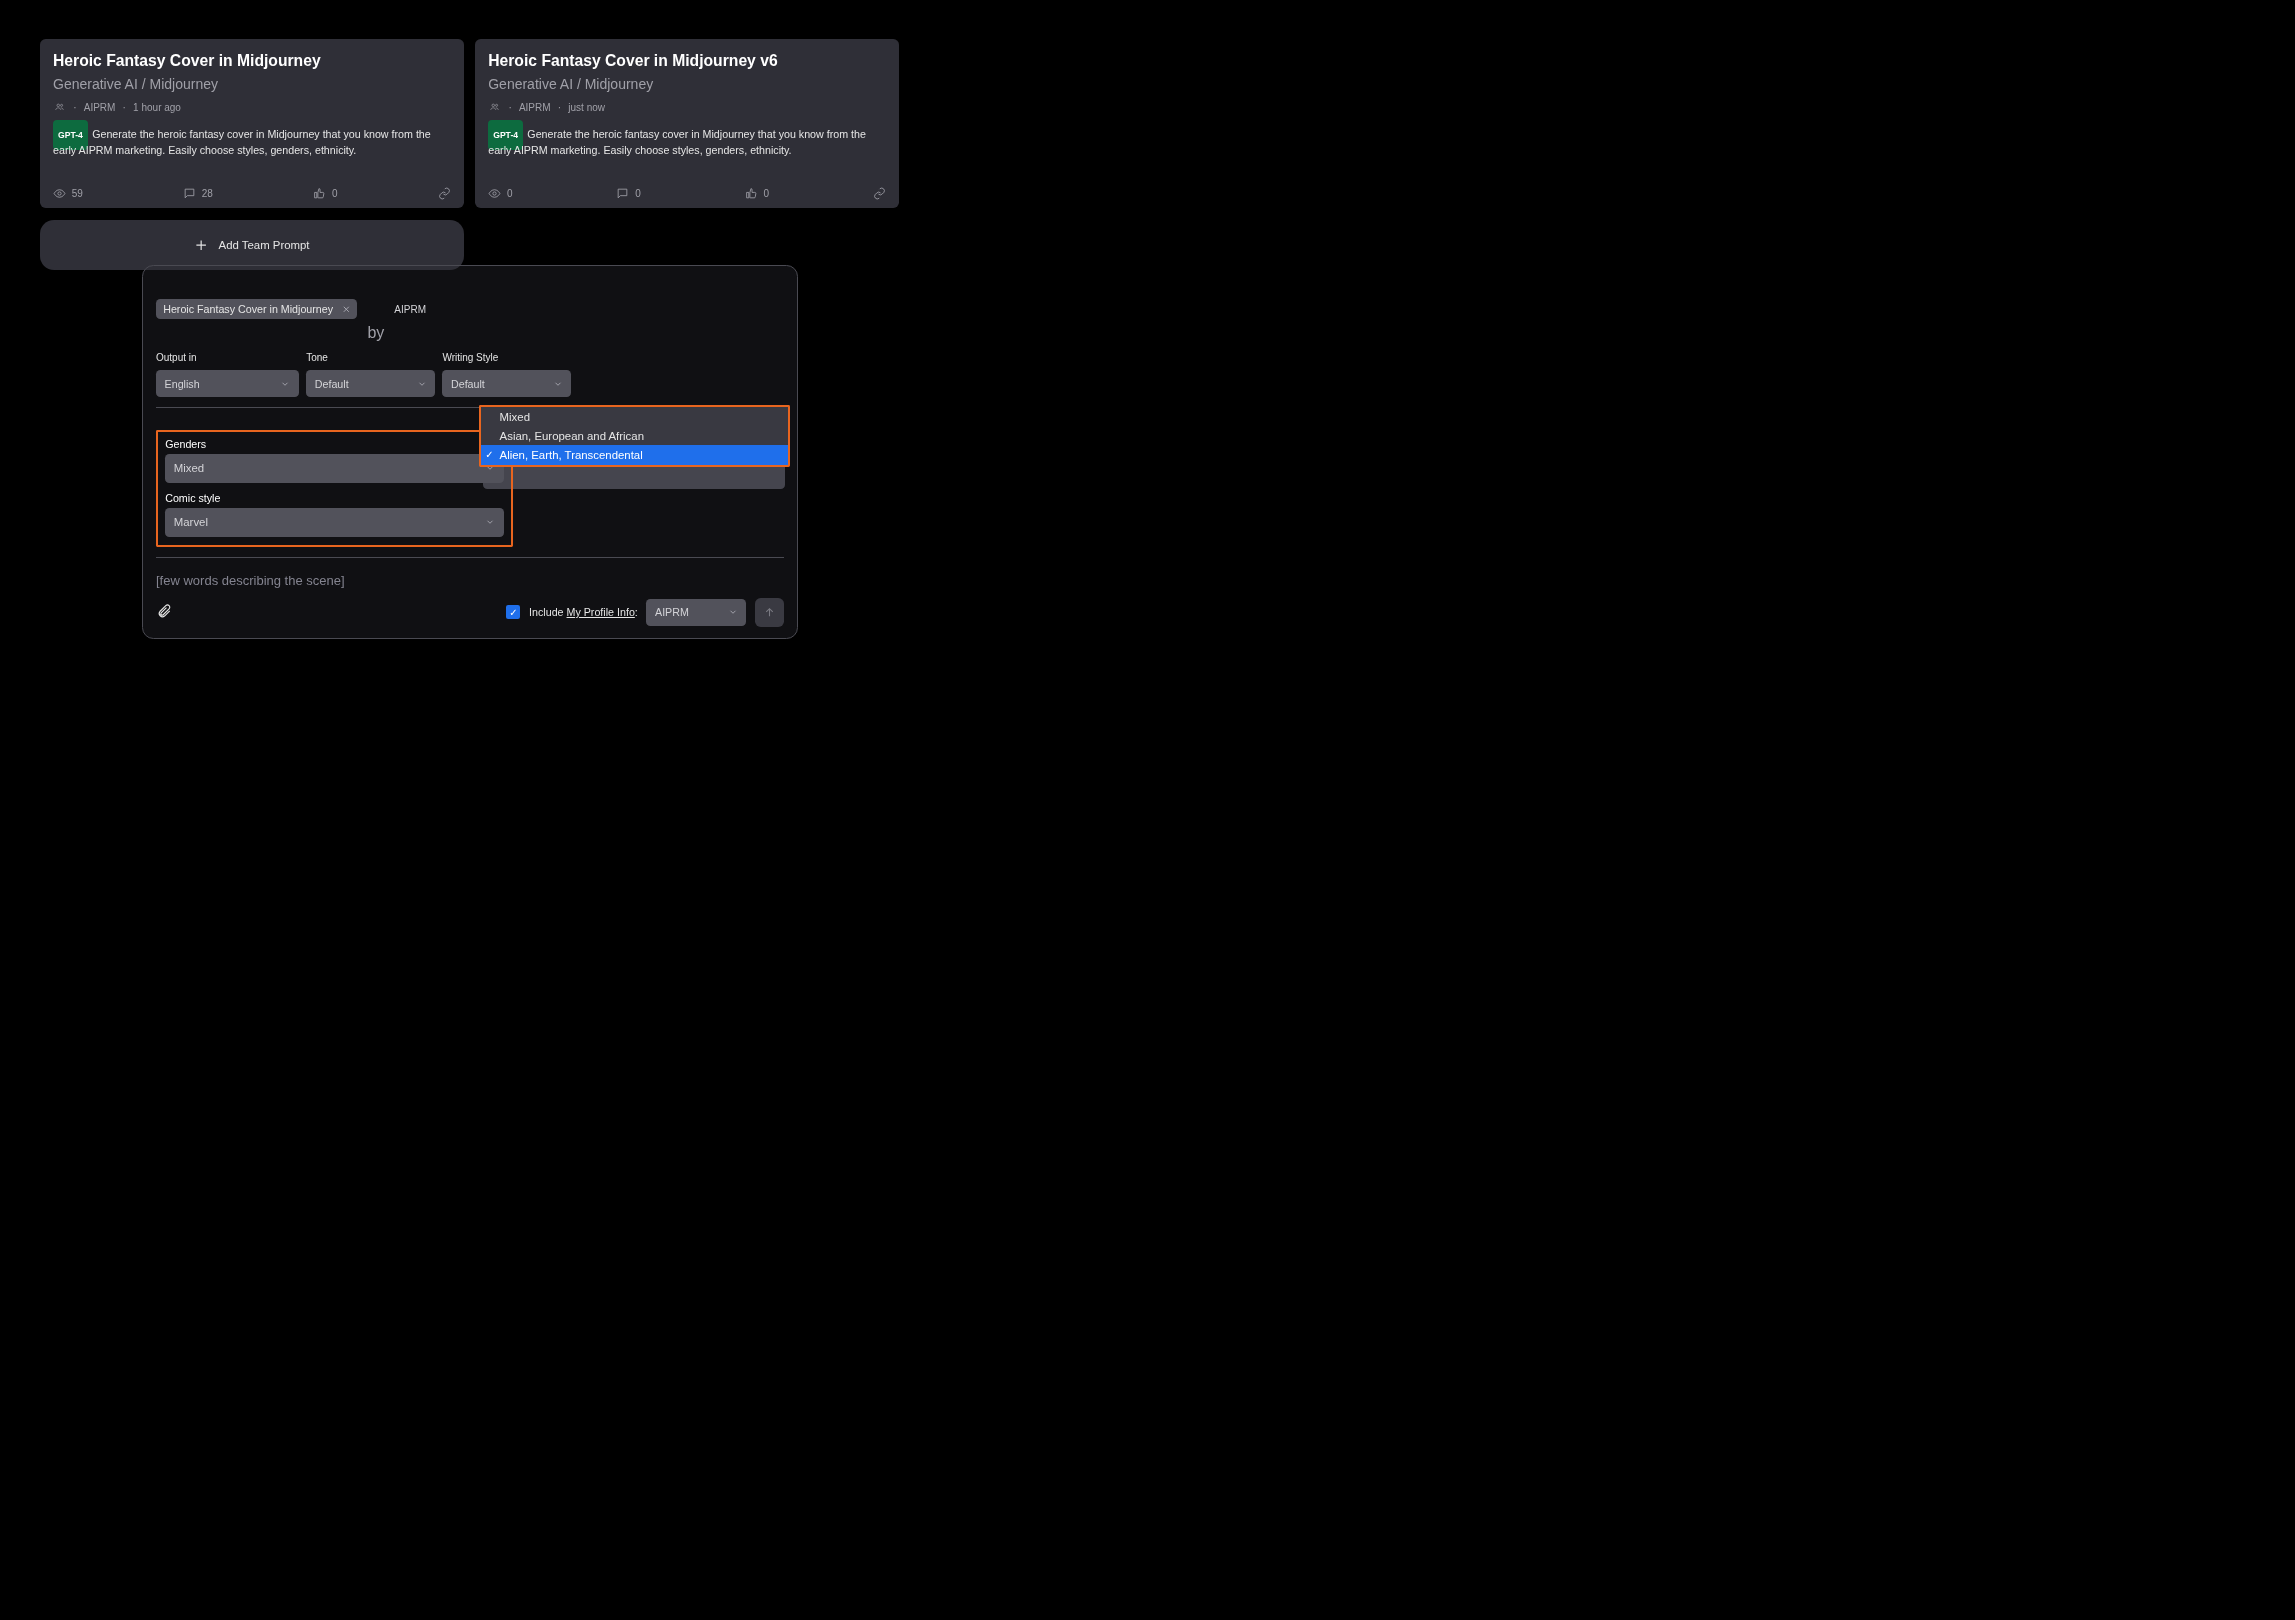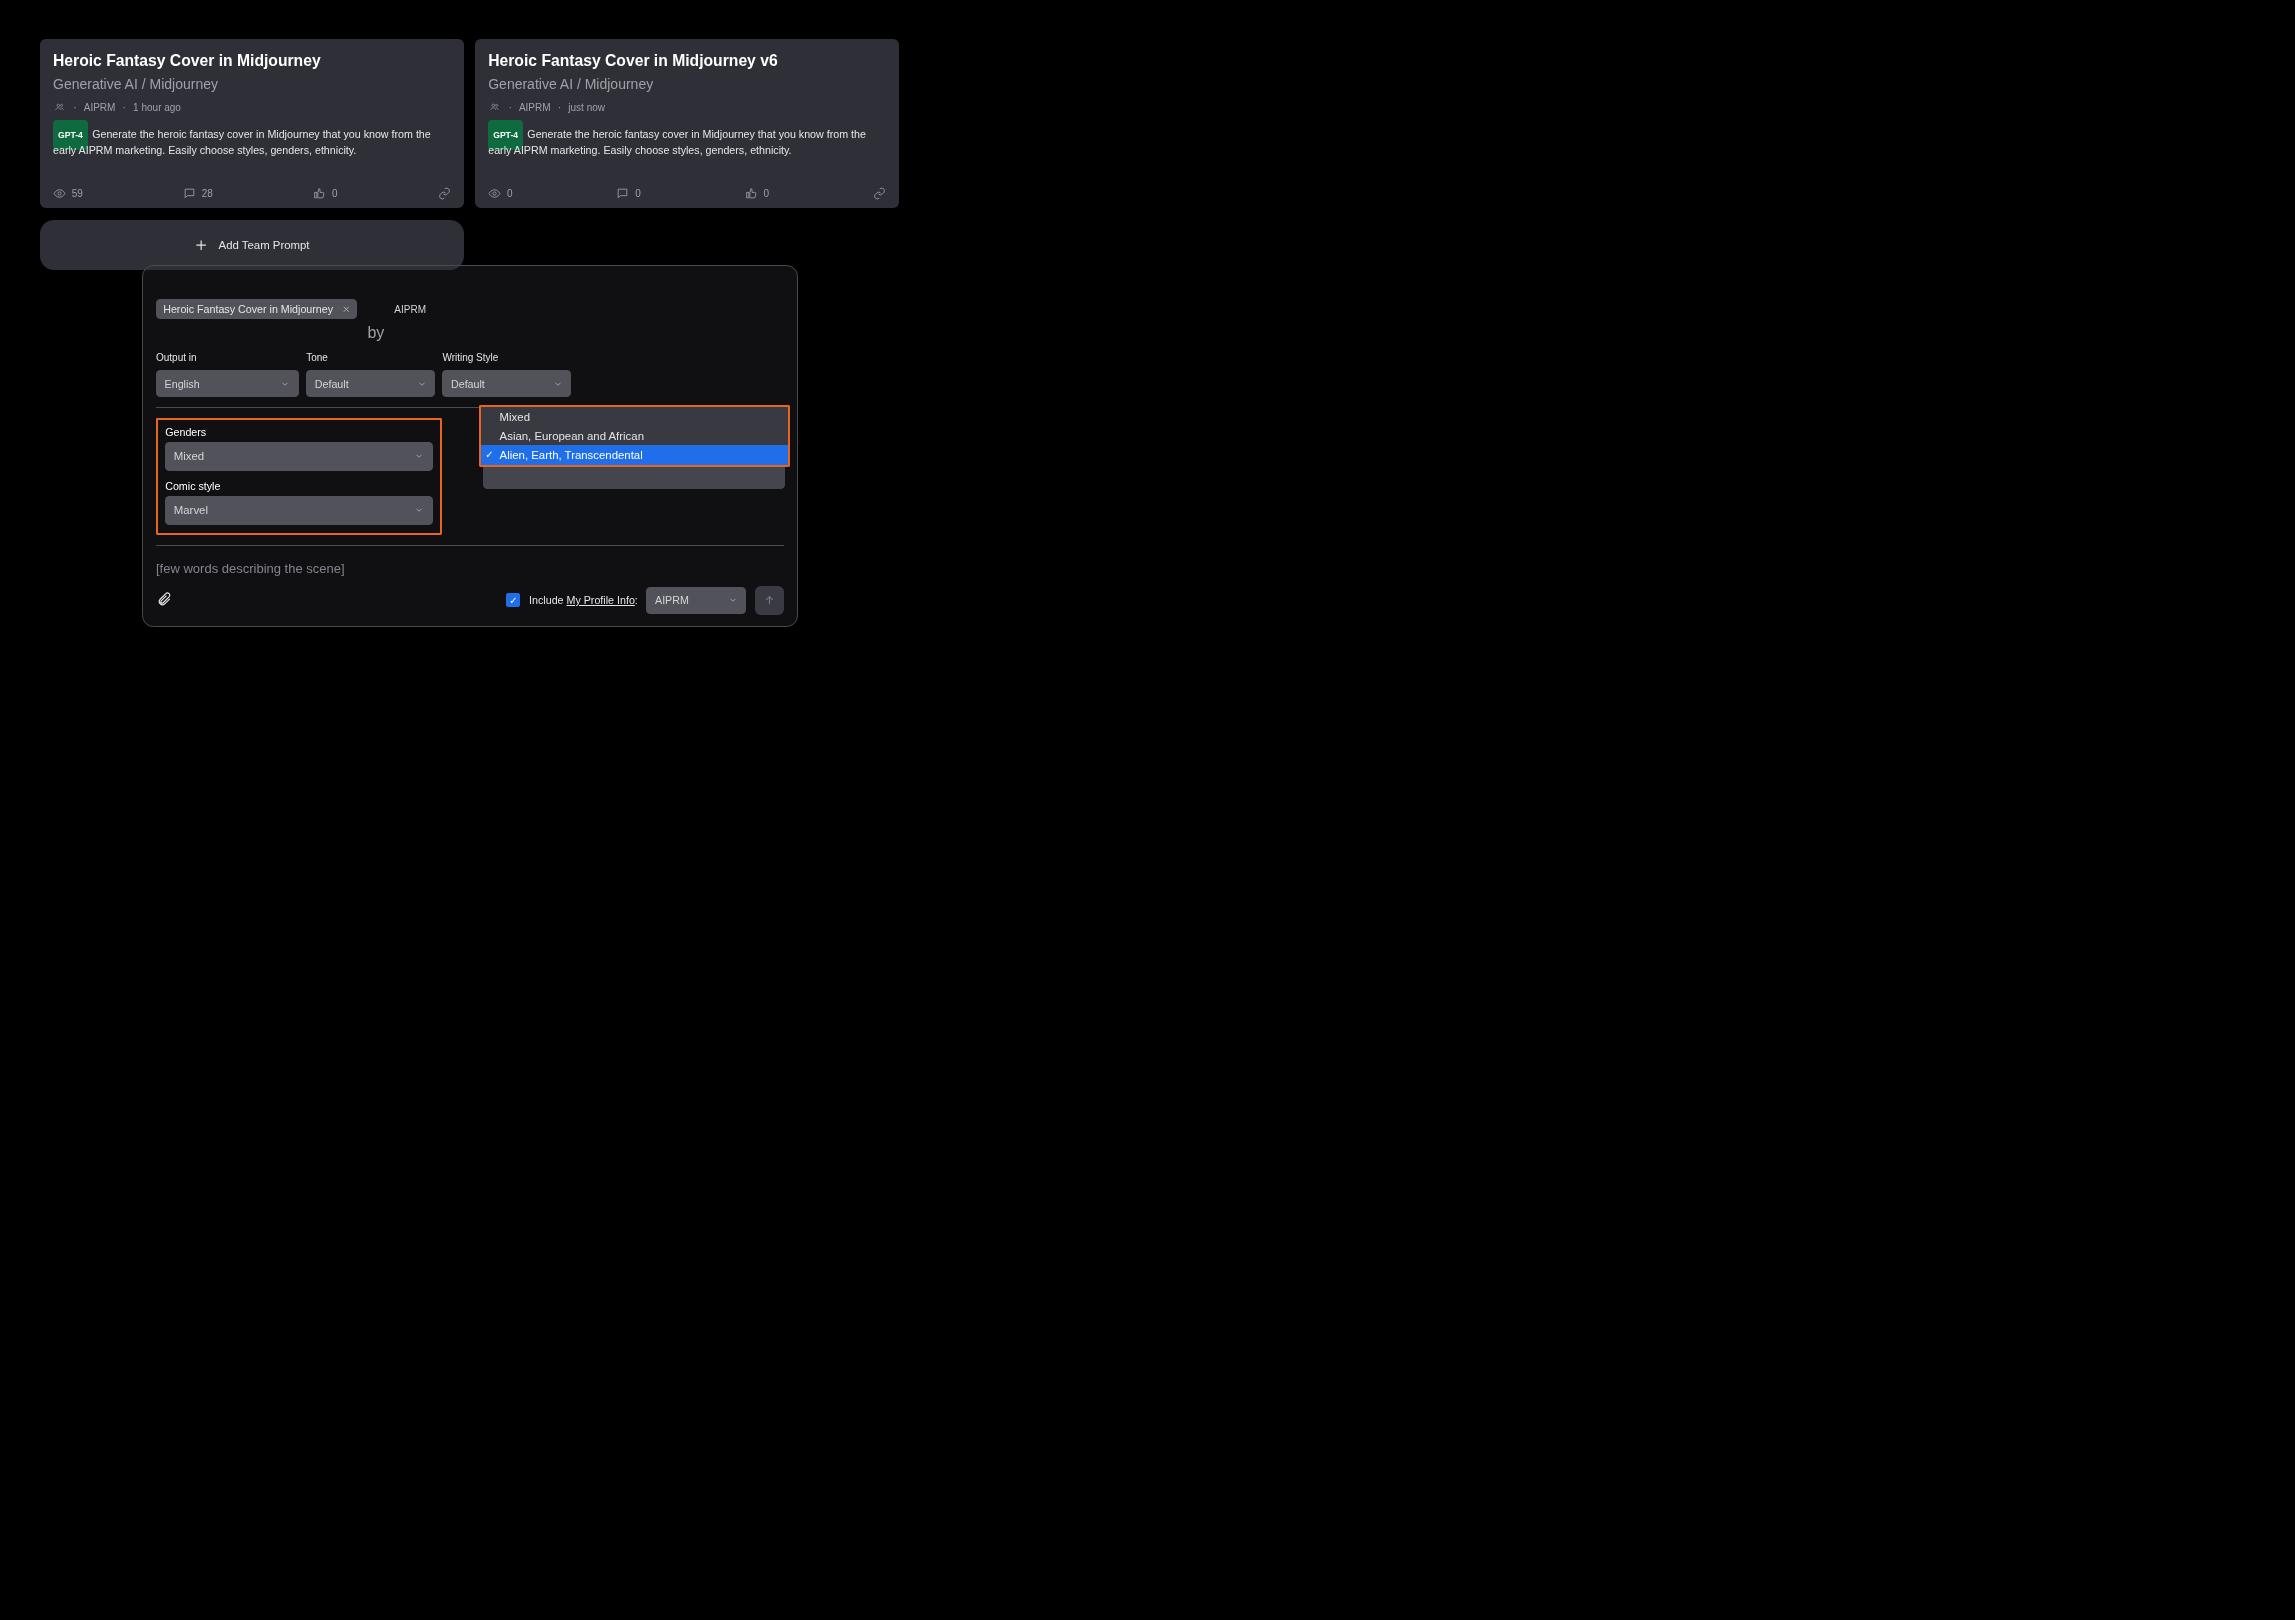--- a/index.html
+++ b/index.html
@@ -23,21 +23,21 @@
 .chip { background: #52525b; border-radius: 4.3px; padding: 4.3px 7.2px; display: flex; align-items: center; gap: 8.6px; font-size: 10.7px; color: #e5e5e5; }
 .chip-close { width: 8.6px; height: 8.6px; cursor: pointer; }
 .by-text { font-size: 16px; color: #a0a0a8; margin-top: 48px; }
 .by-author { font-size: 10px; color: #d4d4d8; }
 .selects-row { display: flex; gap: 7.2px; padding-bottom: 10px; border-bottom: 0.7px solid #4a4a52; }
 .select-group { display: flex; flex-direction: column; gap: 7px; width: 143px; }
 .select-label { font-size: 10px; color: #e5e5e5; font-weight: 500; }
 .select { background: #52525b; border-radius: 4.3px; height: 27px; display: flex; align-items: center; justify-content: space-between; padding: 0 8.6px; font-size: 10.7px; color: #d4d4d8; cursor: pointer; }
 .chevron { width: 10px; height: 10px; }
 .custom-area { position: relative; padding-top: 10px; padding-bottom: 10px; border-bottom: 0.7px solid #4a4a52; }
-.custom-box { border: 2.1px solid #e8651f; border-radius: 1.4px; padding: 5.7px 7.2px 8.6px 7.2px; width: 286px; }
+.custom-box { border: 2.1px solid #e8651f; border-radius: 1.4px; padding: 5.7px 7.2px 8.6px 7.2px; width: 357px; margin-top: 12px; }
 .custom-label { font-size: 10.7px; color: #fff; margin-bottom: 4.3px; }
 .custom-select { background: #52525b; border-radius: 4.3px; height: 29px; display: flex; align-items: center; justify-content: space-between; padding: 0 8.6px; font-size: 11.4px; color: #d4d4d8; cursor: pointer; margin-bottom: 8.6px; }
 .custom-select:last-child { margin-bottom: 0; }
 .dropdown-open { position: absolute; left: 323px; top: -2.9px; width: 311px; border: 2.1px solid #e8651f; border-radius: 1.4px; background: #393941; }
 .dropdown-item { padding: 3.6px 10px 3.6px 18.6px; font-size: 11.4px; color: #e5e5e5; cursor: pointer; position: relative; }
 .dropdown-item.selected { background: #1f6feb; color: #fff; }
 .dropdown-item.selected::before { content: "✓"; position: absolute; left: 4.3px; font-size: 10px; }
 .dropdown-hidden { position: absolute; left: 327px; top: 52px; width: 302px; height: 29px; background: #52525b; border-radius: 4.3px; z-index: -1; }
 .prompt-input { padding-top: 14.3px; padding-bottom: 10px; }
 .prompt-placeholder { font-size: 13px; color: #848490; }

